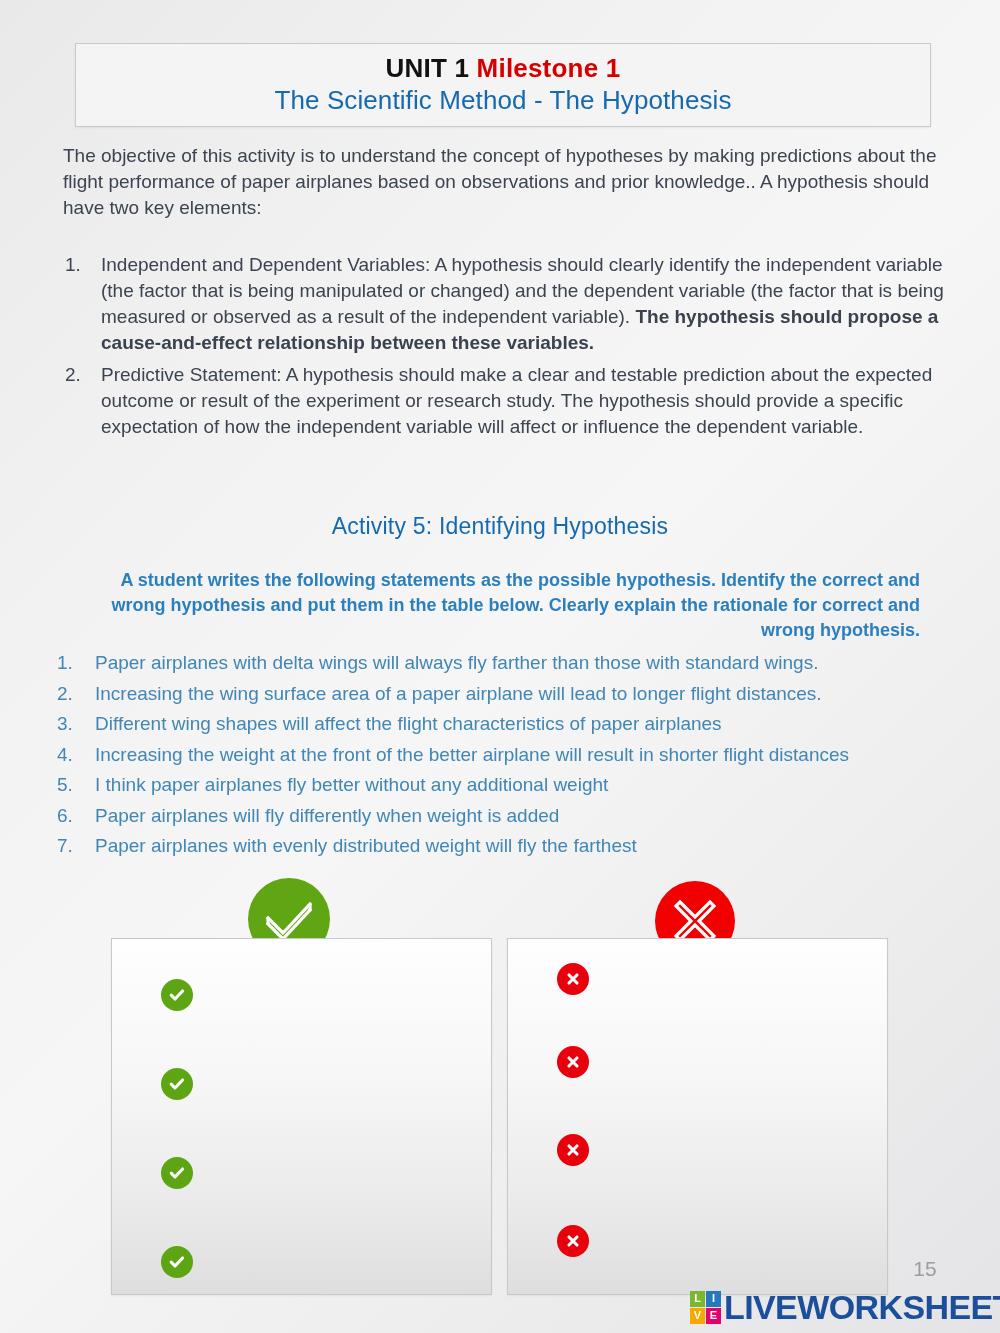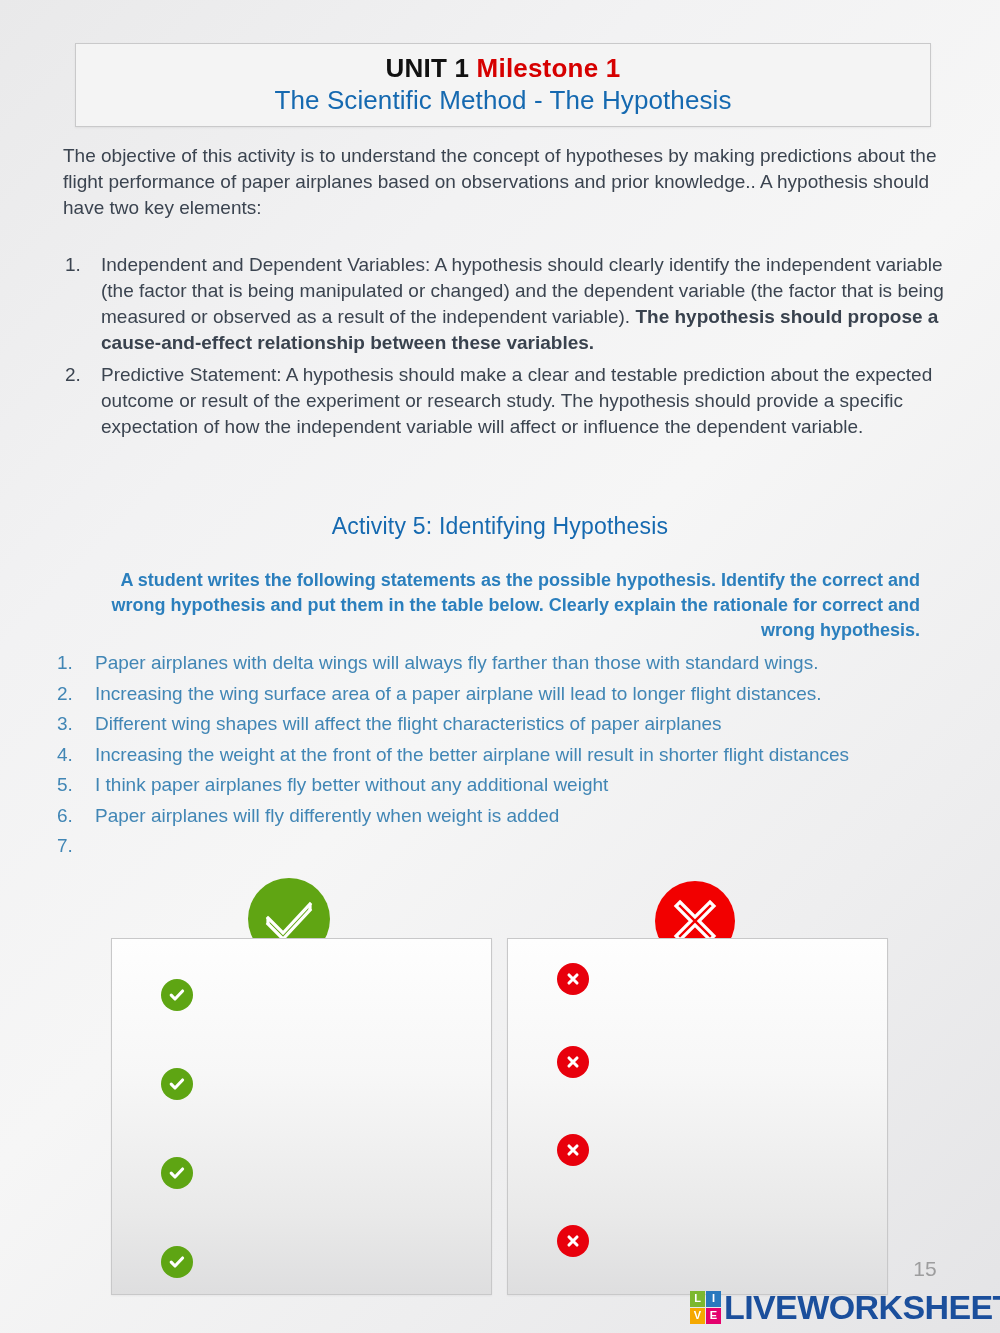--- a/index.html
+++ b/index.html
@@ -290,20 +290,21 @@
     <li>
       <span class="num">5.</span>
       <span>I think paper airplanes fly better without any additional weight</span>
     </li>
     <li>
       <span class="num">6.</span>
       <span>Paper airplanes will fly differently when weight is added</span>
     </li>
     <li>
       <span class="num">7.</span>
+      <span>Paper airplanes with evenly distributed weight will fly the farthest</span>
     </li>
   </ol>
 
   <div class="badge-big badge-check-big">
     <svg width="54" height="44" viewBox="0 0 54 44" aria-hidden="true">
       <path d="M6 21 L21 36 L48 7" fill="none" stroke="#ffffff" stroke-width="3.2" stroke-linecap="square" stroke-linejoin="miter"></path>
       <path d="M6 27 L21 42 L48 13" fill="none" stroke="#ffffff" stroke-width="3.2" stroke-linecap="square" stroke-linejoin="miter"></path>
       <path d="M6 21 L6 27 M48 7 L48 13" fill="none" stroke="#ffffff" stroke-width="3.2"></path>
     </svg>
   </div>

